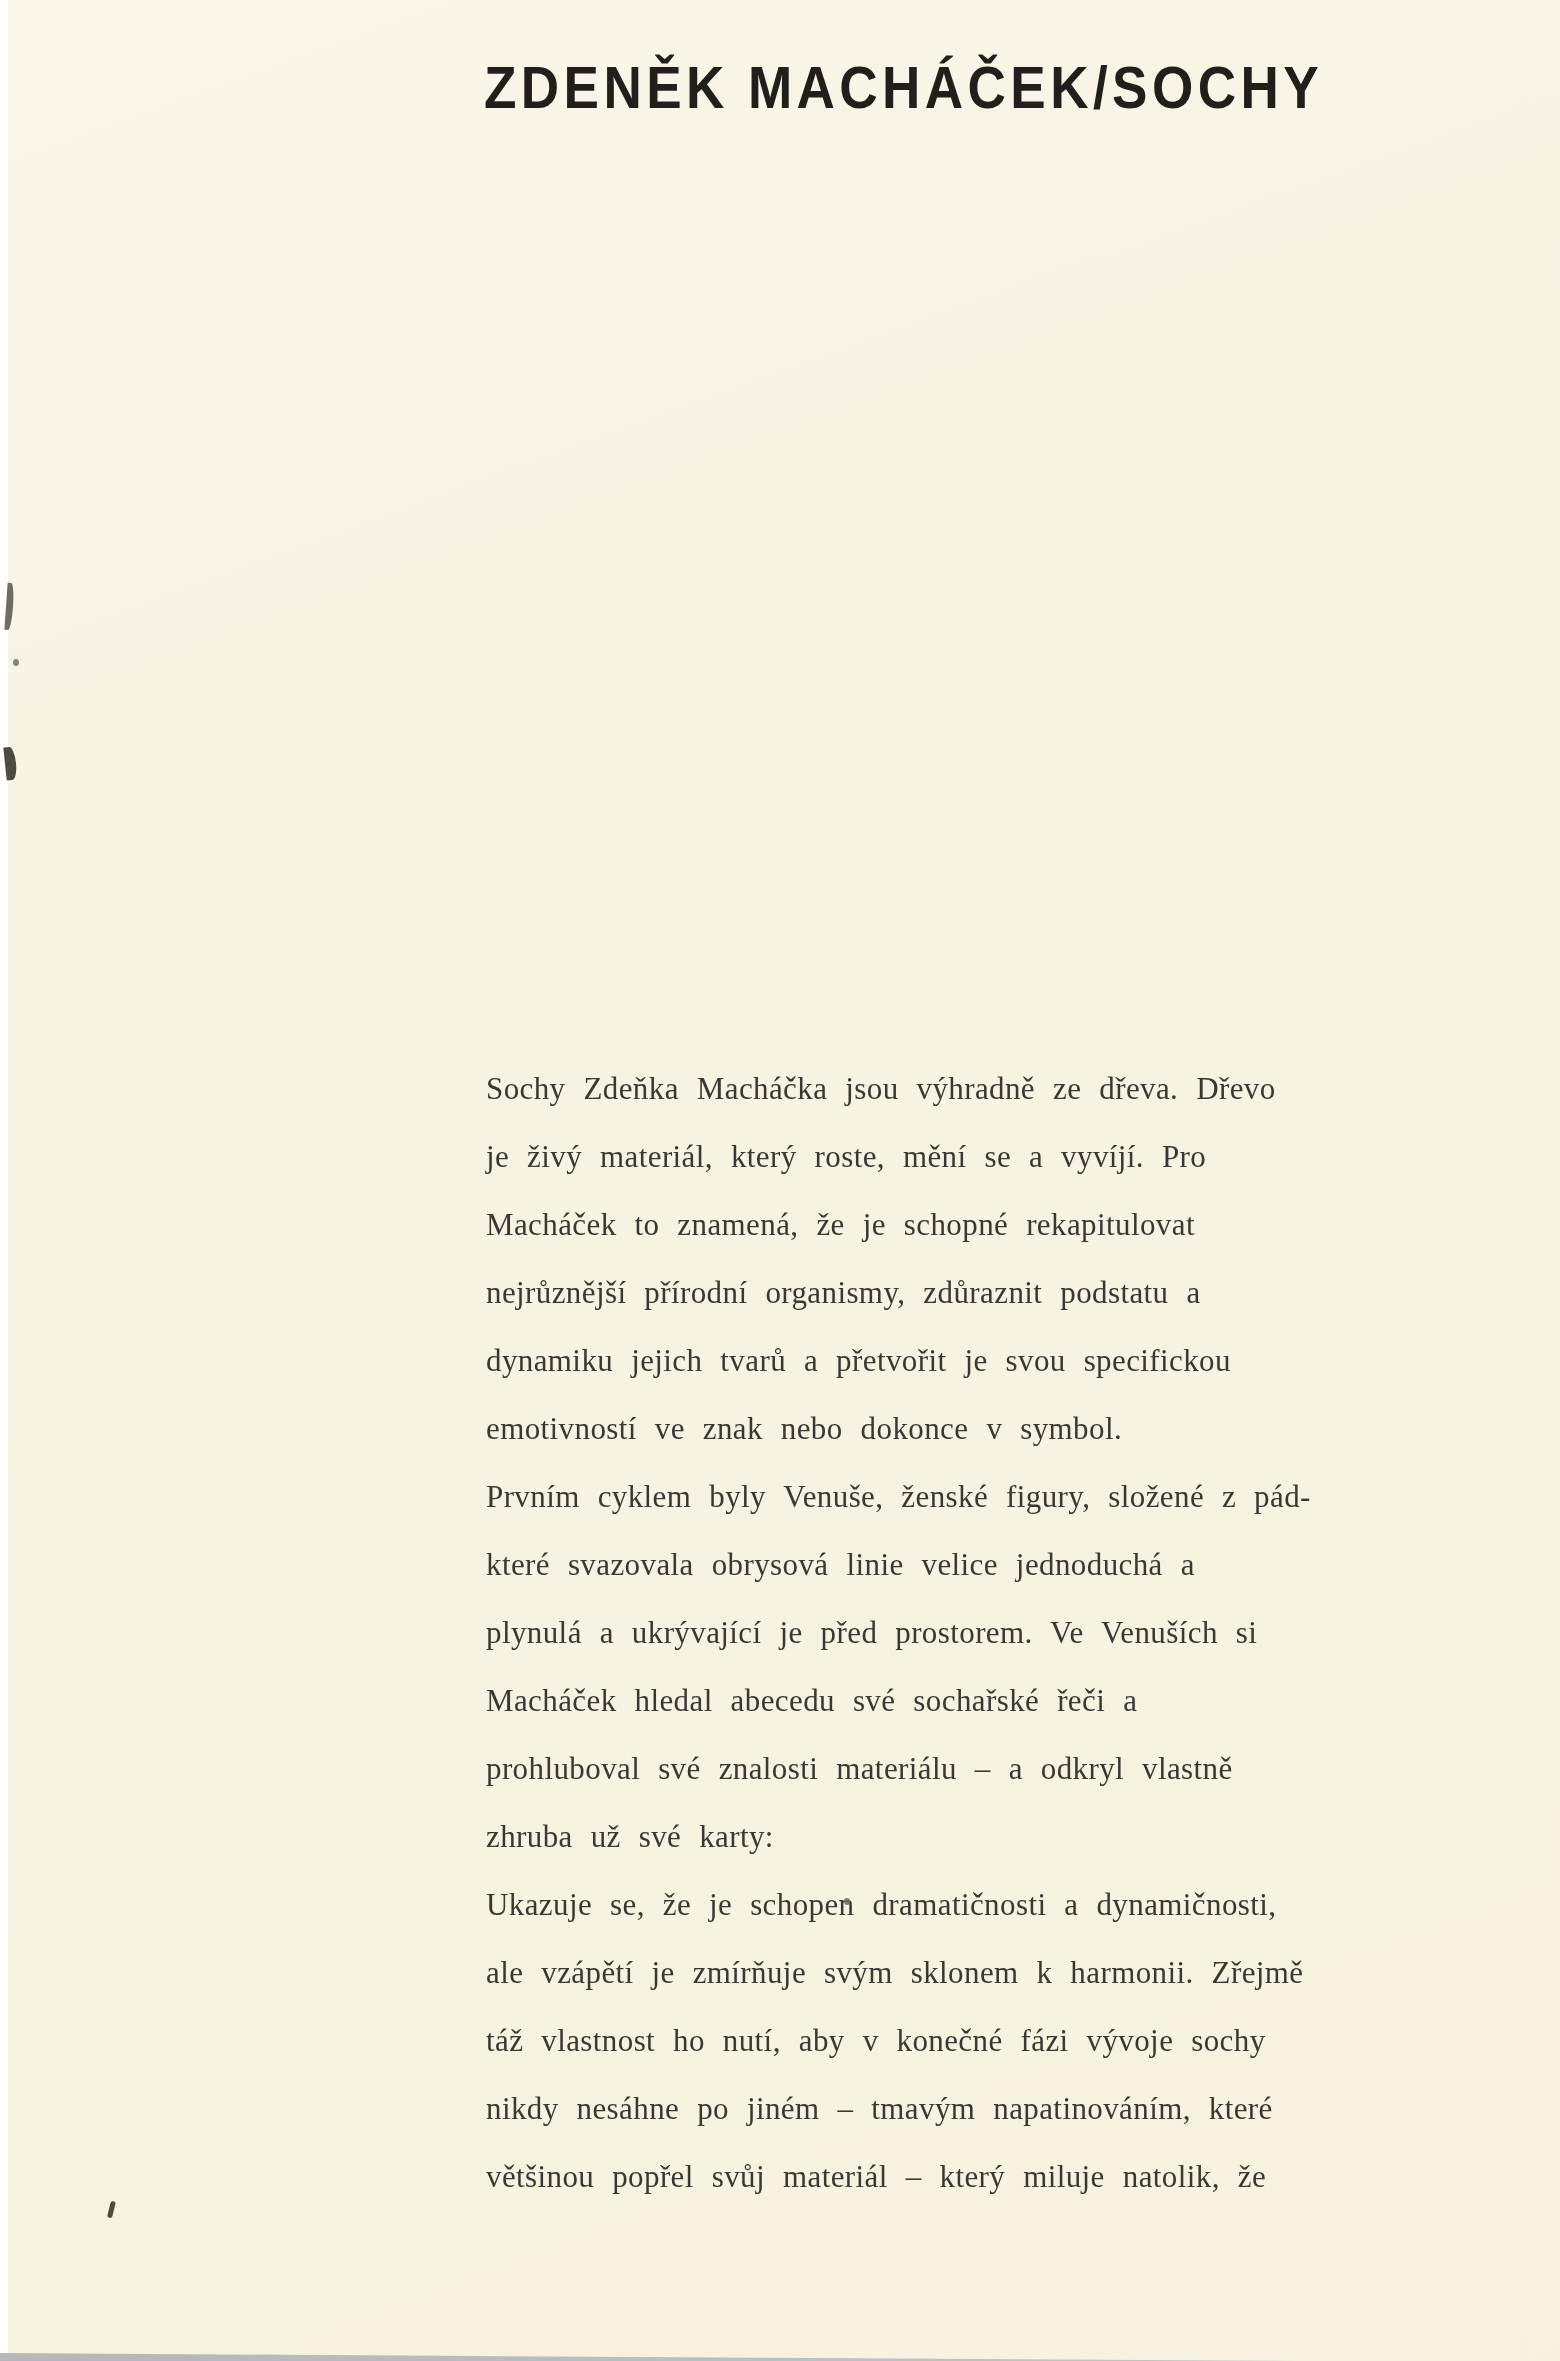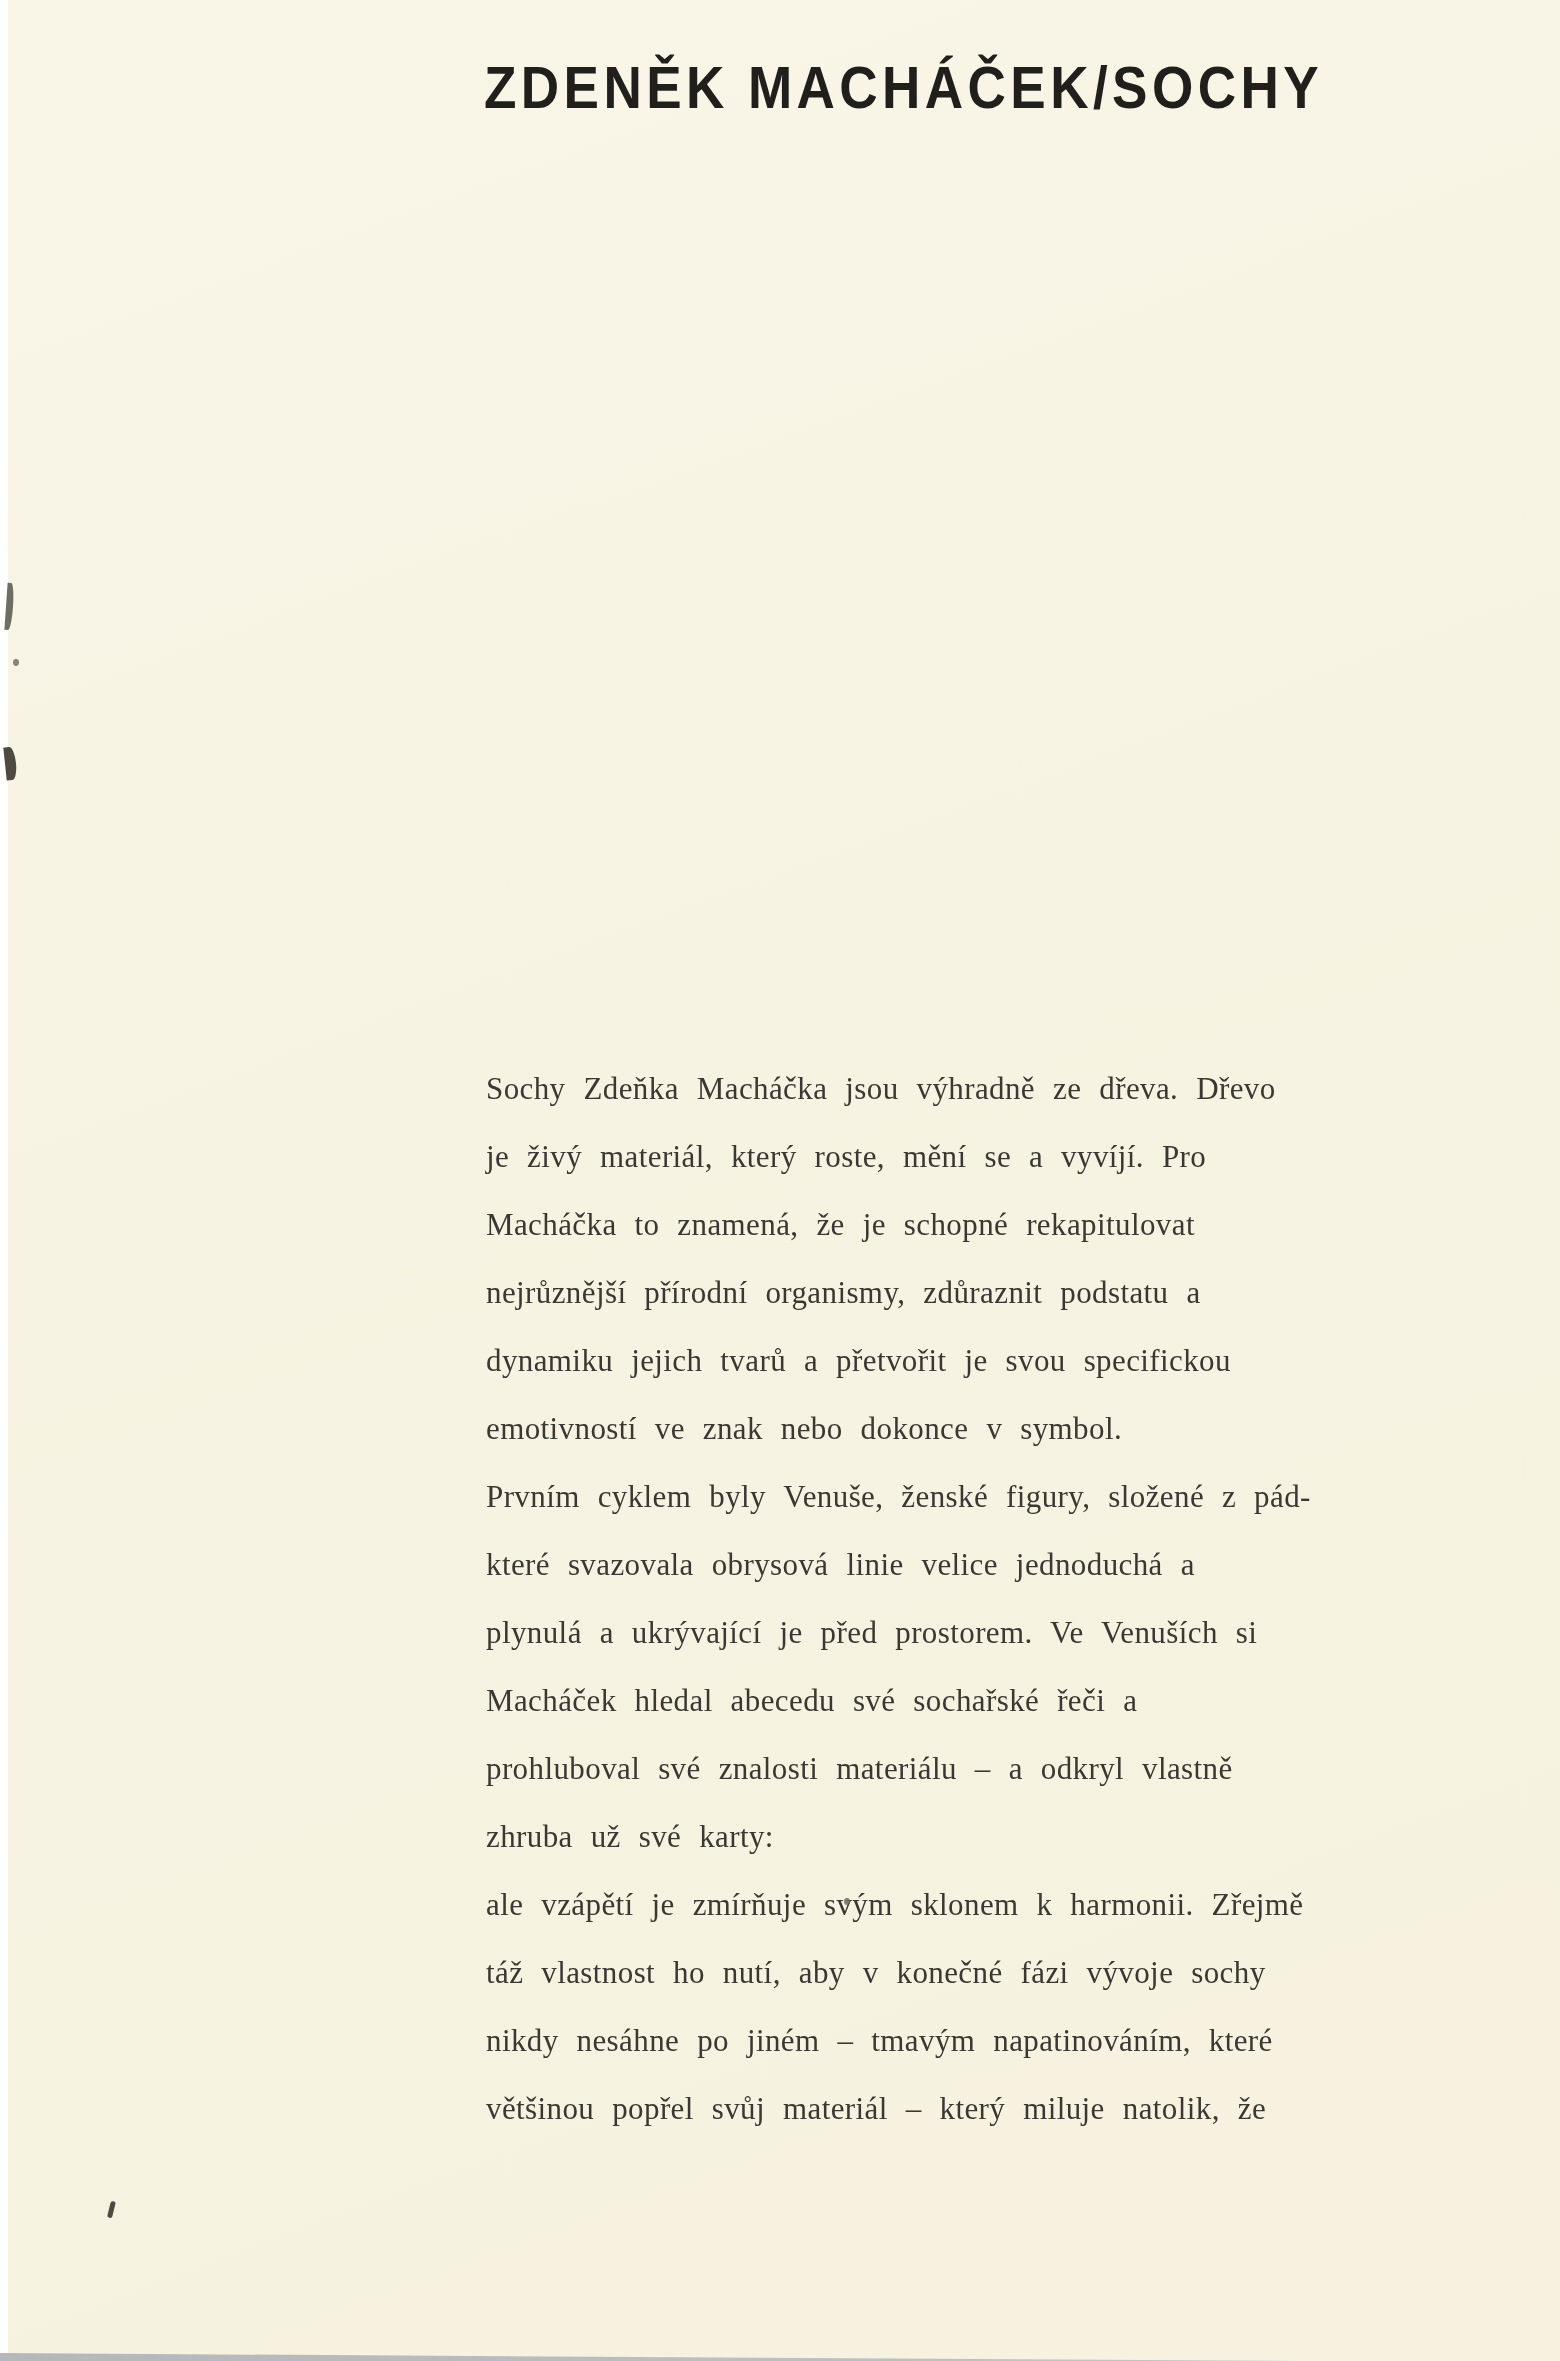--- a/index.html
+++ b/index.html
@@ -98,30 +98,31 @@
 </head>
 <body>
 
 <div class="page">
 
   <h1 class="title">ZDENĚK MACHÁČEK/SOCHY</h1>
 
   <div class="text-block">
     <div class="line">Sochy Zdeňka Macháčka jsou výhradně ze dřeva. Dřevo</div>
     <div class="line">je živý materiál, který roste, mění se a vyvíjí. Pro</div>
-    <div class="line">Macháčka to znamená, že je schopné rekapitulovat</div>
+    <div class="line">Macháček to znamená, že je schopné rekapitulovat</div>
     <div class="line">nejrůznější přírodní organismy, zdůraznit podstatu a</div>
     <div class="line">dynamiku jejich tvarů a přetvořit je svou specifickou</div>
     <div class="line">emotivností ve znak nebo dokonce v symbol.</div>
     <div class="line">Prvním cyklem byly Venuše, ženské figury, složené z pád-</div>
     <div class="line">které svazovala obrysová linie velice jednoduchá a</div>
     <div class="line">plynulá a ukrývající je před prostorem. Ve Venuších si</div>
     <div class="line">Macháček hledal abecedu své sochařské řeči a</div>
     <div class="line">prohluboval své znalosti materiálu – a odkryl vlastně</div>
     <div class="line">zhruba už své karty:</div>
+    <div class="line">Ukazuje se, že je schopen dramatičnosti a dynamičnosti,</div>
     <div class="line">ale vzápětí je zmírňuje svým sklonem k harmonii. Zřejmě</div>
     <div class="line">táž vlastnost ho nutí, aby v konečné fázi vývoje sochy</div>
     <div class="line">nikdy nesáhne po jiném – tmavým napatinováním, které</div>
     <div class="line">většinou popřel svůj materiál – který miluje natolik, že</div>
   </div>
 
   <div class="artifact smudge-top"></div>
   <div class="artifact smudge-speck"></div>
   <div class="artifact smudge-mid"></div>
   <div class="artifact ink-apostrophe"></div>

